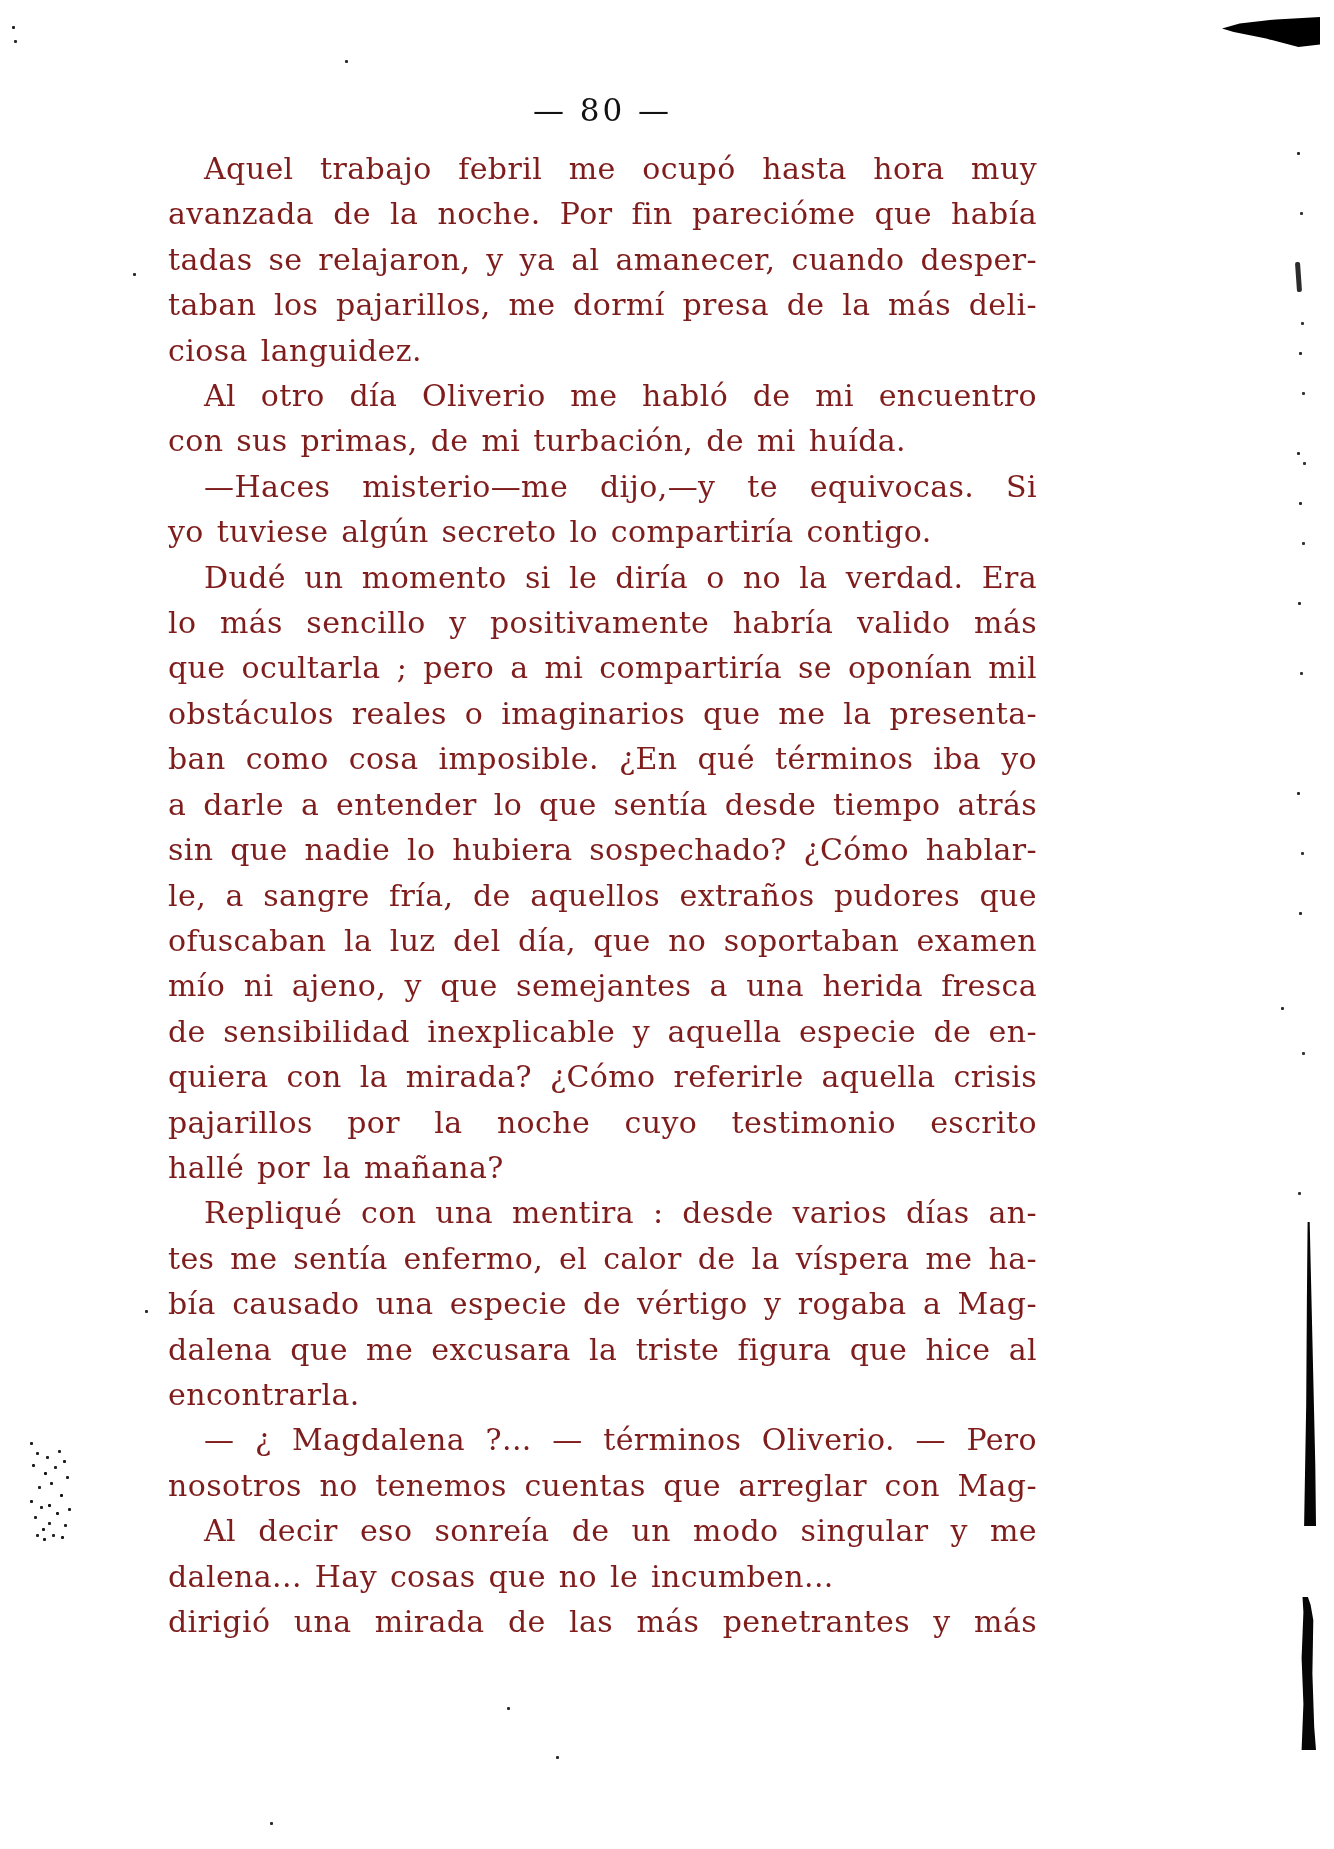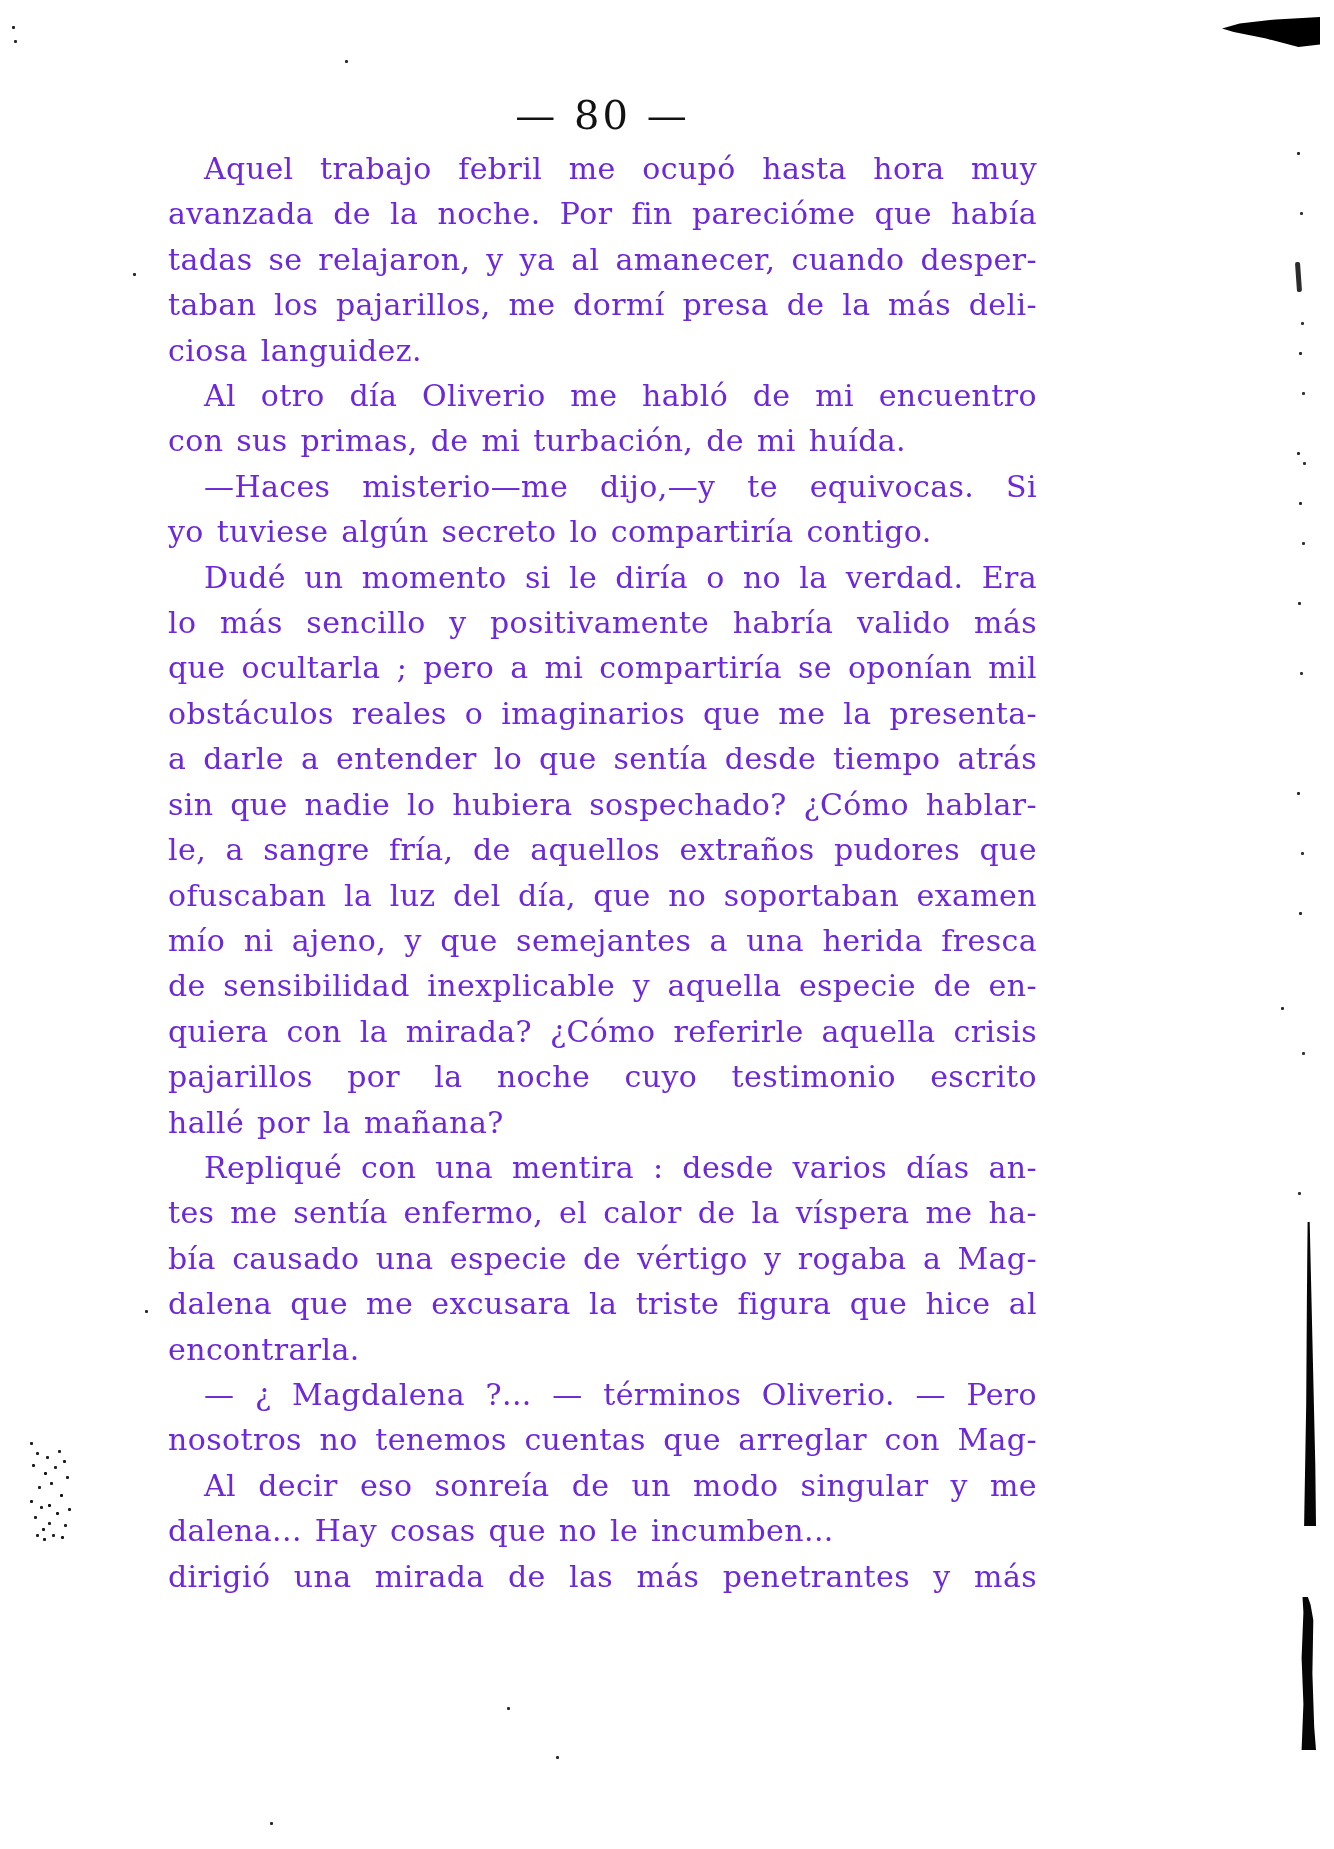--- a/index.html
+++ b/index.html
@@ -12,34 +12,34 @@
   #scan-page {
     position: relative;
     width: 1334px; height: 1849px;
     background: #ffffff;
     color: #161616;
   }
   .page-number {
     position: absolute;
     left: 168px; top: 92px; width: 869px;
     text-align: center;
-    font-size: 40px;
+    font-size: 31px;
     letter-spacing: 3px;
     color: #121212;
   }
   .text-block {
     position: absolute;
     left: 168px; top: 146px; width: 869px;
   }
   .line {
     font-size: 30px;
     line-height: 45.4px;
     letter-spacing: 0.4px;
     word-spacing: 3px;
-    color: #6d28d9;
+    color: #7f1d1d;
     text-align: justify;
     text-align-last: justify;
     white-space: normal;
   }
   .line.indent { text-indent: 36px; }
   .line.noj { text-align-last: left; }
 
   
   .artifact { position: absolute; }
   .corner-wedge {
@@ -110,20 +110,21 @@
       <div class="line">taban los pajarillos, me dormí presa de la más deli-</div>
       <div class="line noj">ciosa languidez.</div>
       <div class="line indent">Al otro día Oliverio me habló de mi encuentro</div>
       <div class="line noj">con sus primas, de mi turbación, de mi huída.</div>
       <div class="line indent">—Haces misterio—me dijo,—y te equivocas. Si</div>
       <div class="line noj">yo tuviese algún secreto lo compartiría contigo.</div>
       <div class="line indent">Dudé un momento si le diría o no la verdad. Era</div>
       <div class="line">lo más sencillo y positivamente habría valido más</div>
       <div class="line">que ocultarla ; pero a mi compartiría se oponían mil</div>
       <div class="line">obstáculos reales o imaginarios que me la presenta-</div>
+      <div class="line">ban como cosa imposible. ¿En qué términos iba yo</div>
       <div class="line">a darle a entender lo que sentía desde tiempo atrás</div>
       <div class="line">sin que nadie lo hubiera sospechado? ¿Cómo hablar-</div>
       <div class="line">le, a sangre fría, de aquellos extraños pudores que</div>
       <div class="line">ofuscaban la luz del día, que no soportaban examen</div>
       <div class="line">mío ni ajeno, y que semejantes a una herida fresca</div>
       <div class="line">de sensibilidad inexplicable y aquella especie de en-</div>
       <div class="line">quiera con la mirada? ¿Cómo referirle aquella crisis</div>
       <div class="line">pajarillos por la noche cuyo testimonio escrito</div>
       <div class="line noj">hallé por la mañana?</div>
       <div class="line indent">Repliqué con una mentira : desde varios días an-</div>

